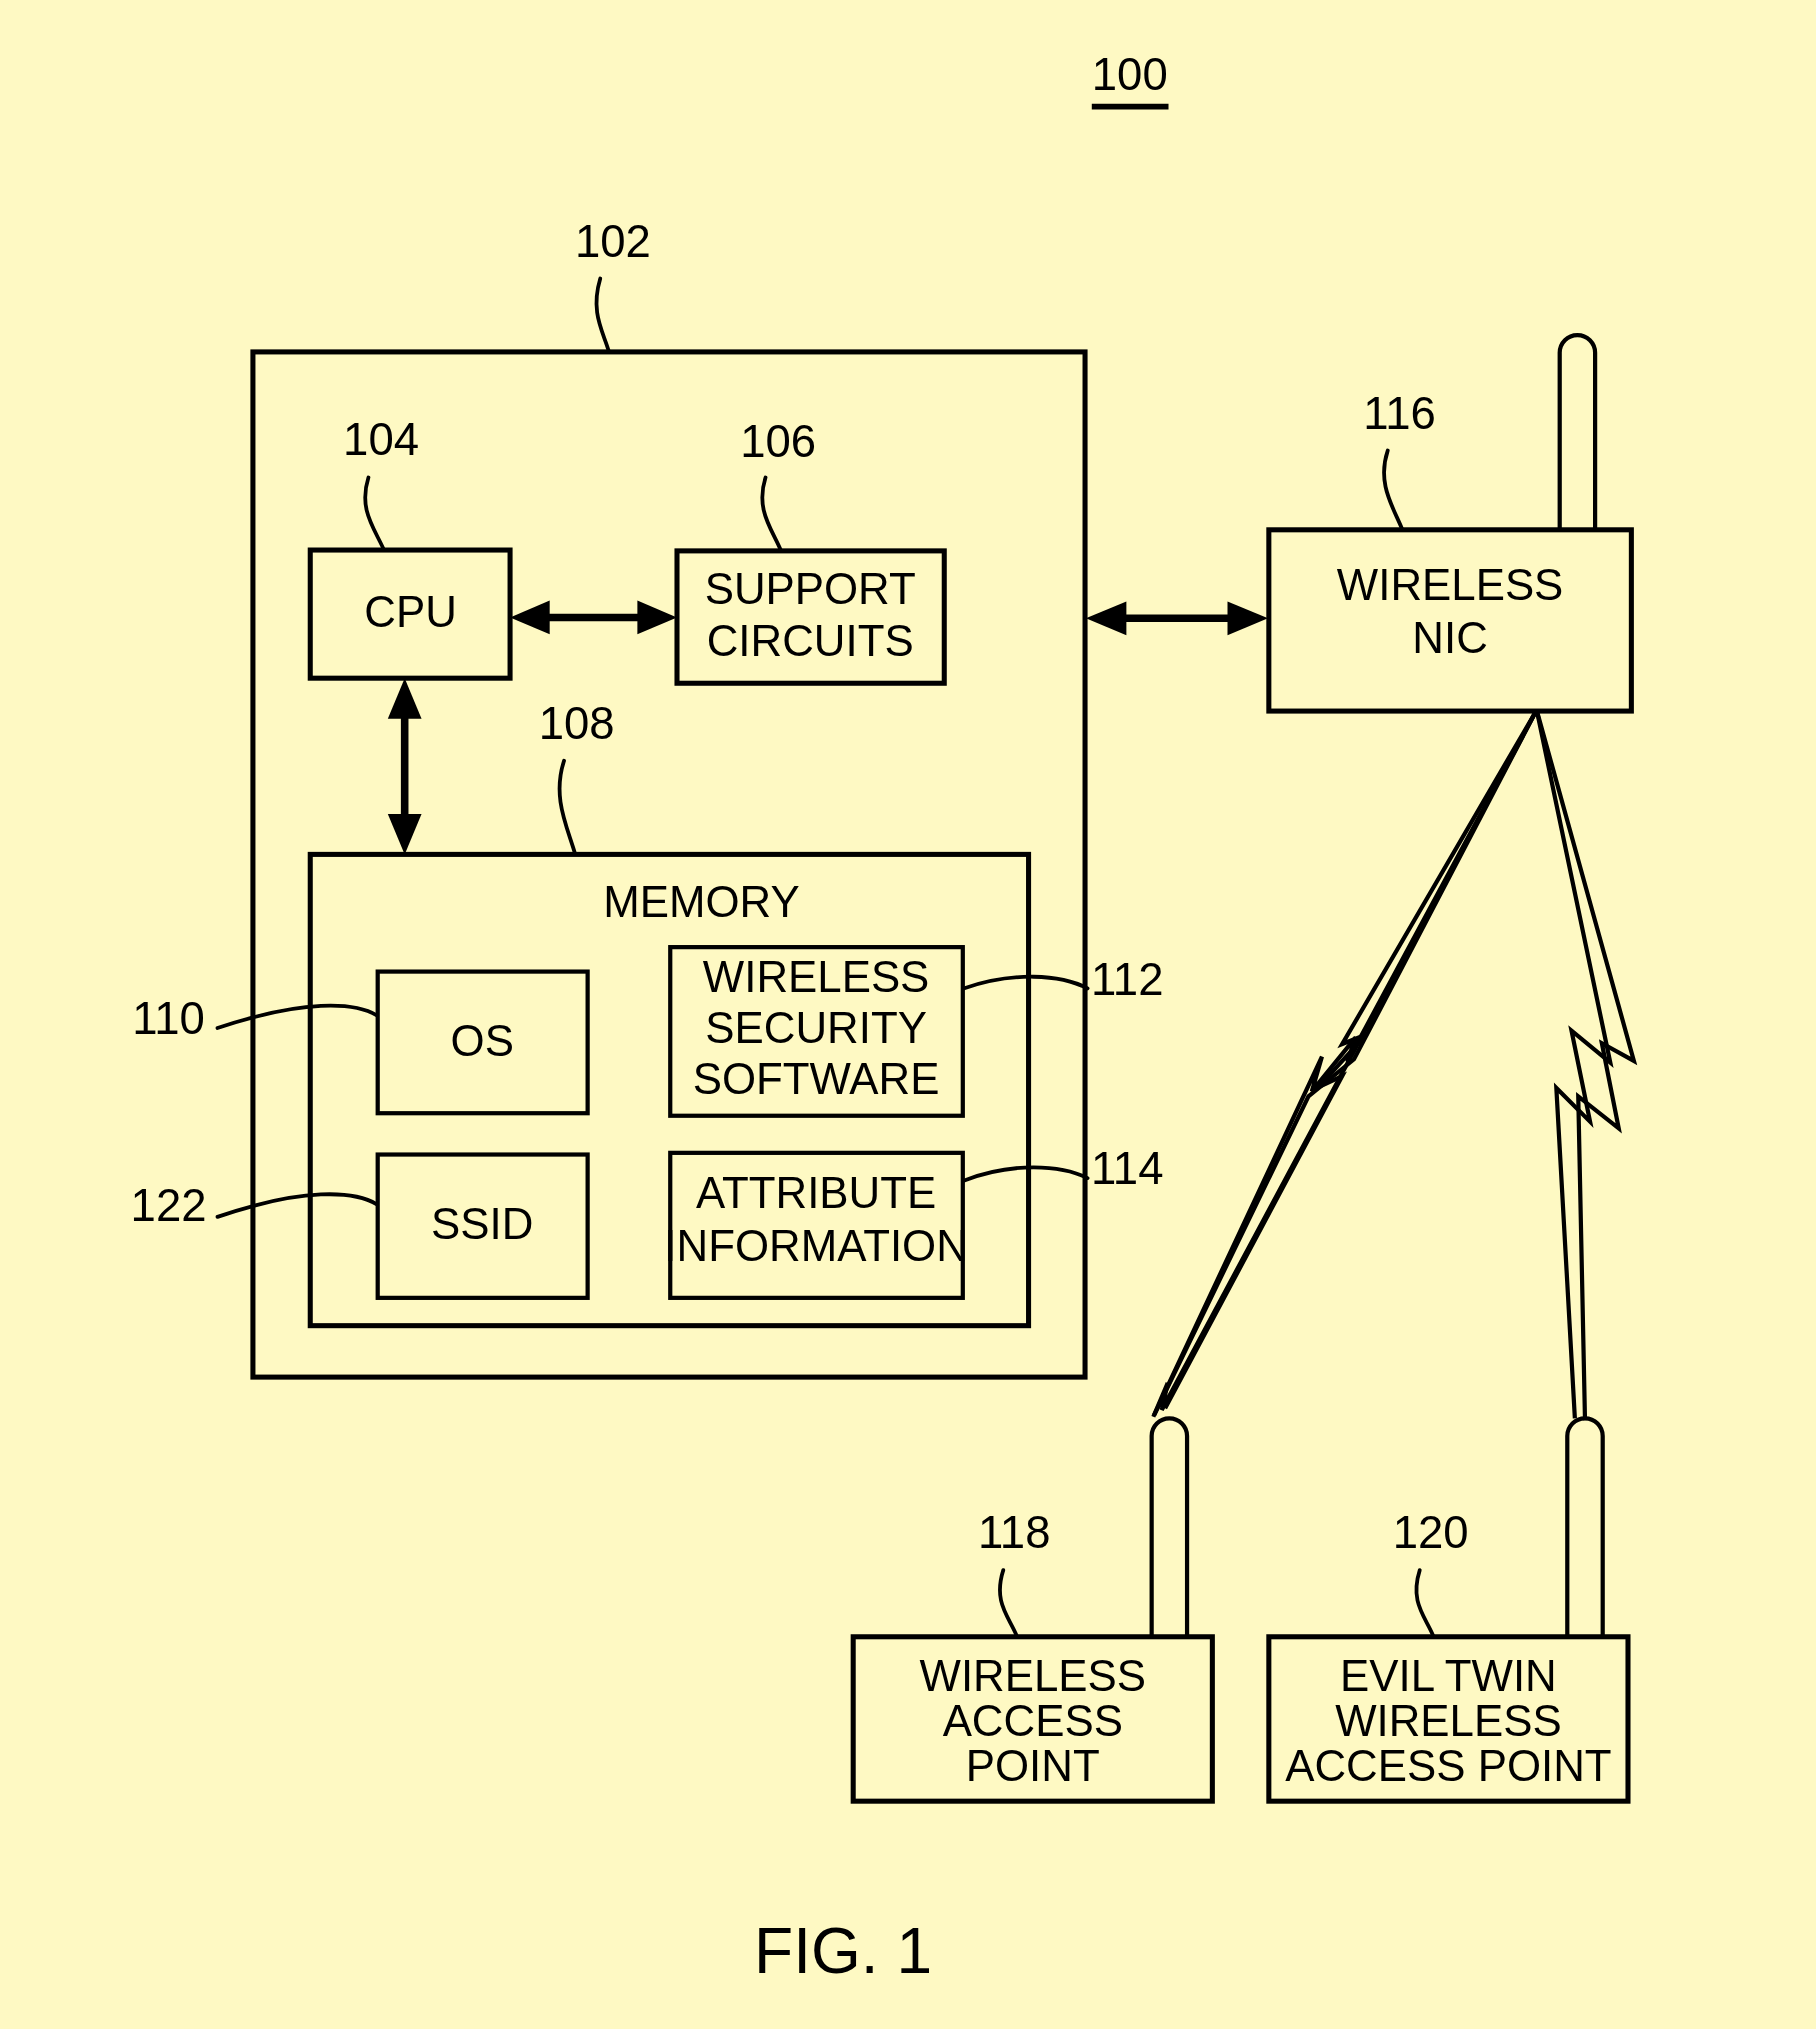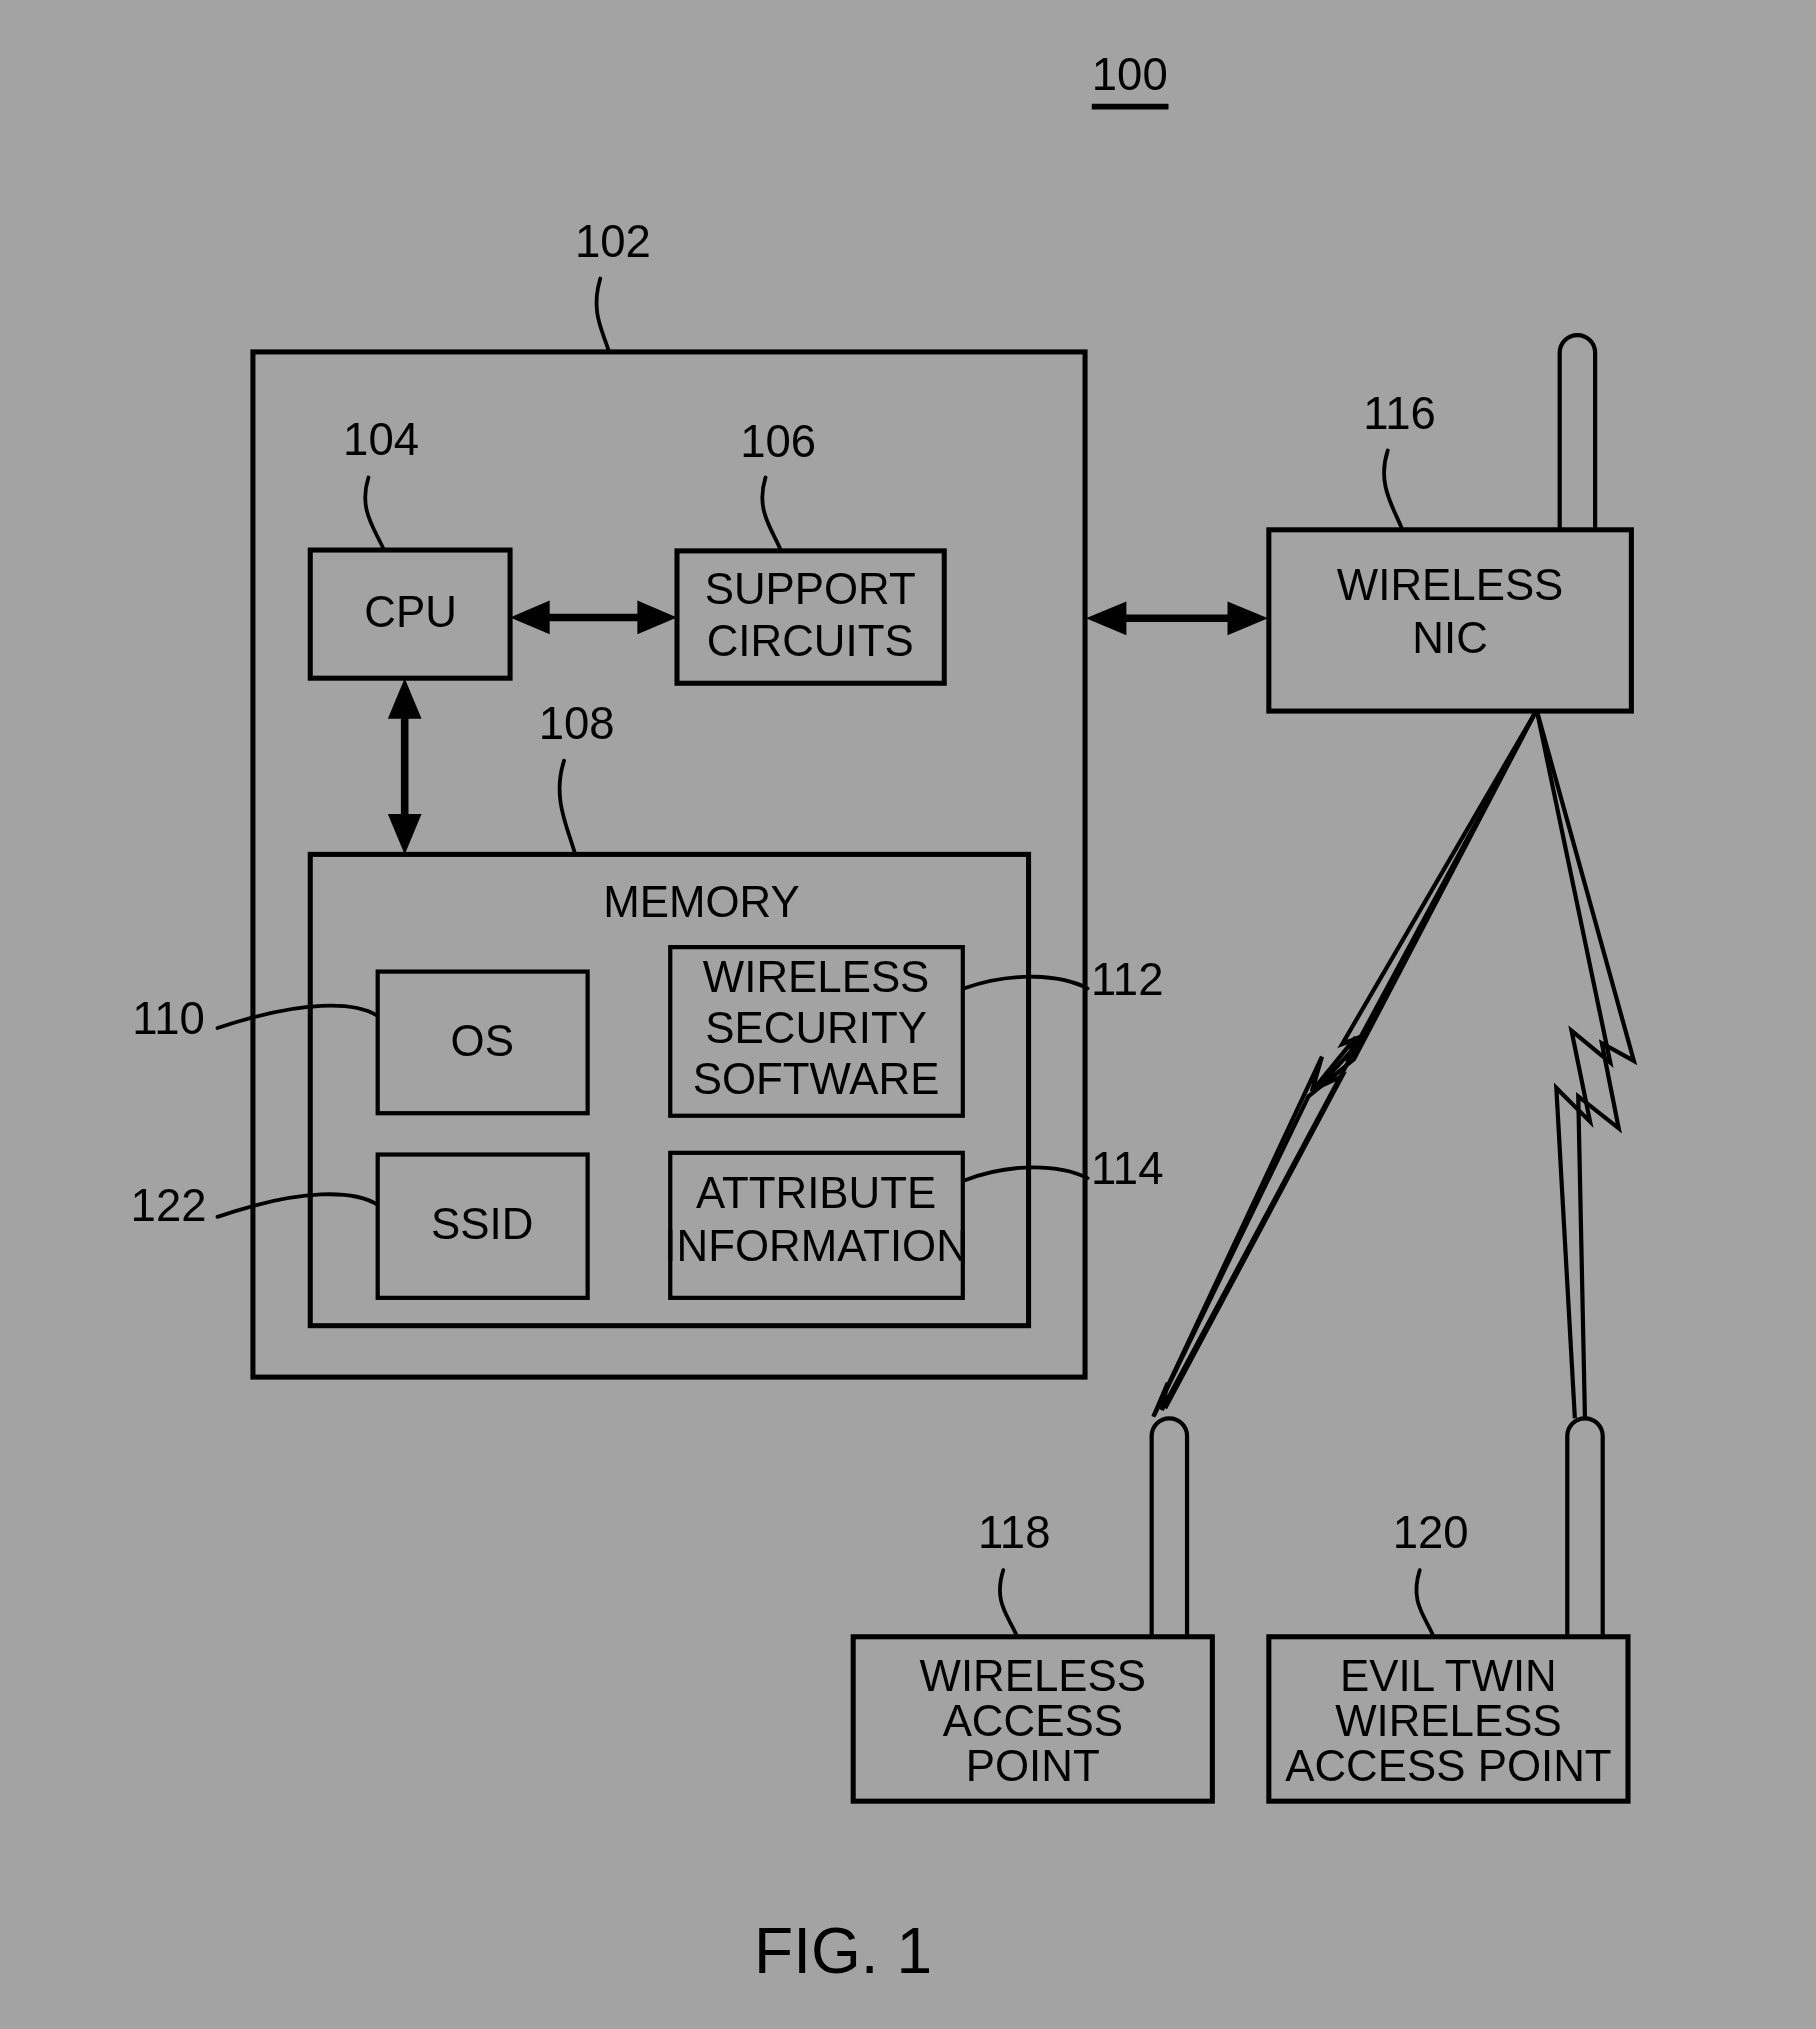--- a/index.html
+++ b/index.html
@@ -7,21 +7,21 @@
     padding: 0;
     background: #ffffff;
   }
   body {
     font-family: "Liberation Sans", sans-serif;
   }
   #figure-root {
     position: relative;
     width: 1816px;
     height: 2030px;
-    background: #a3a3a3;
+    background: #fef9c3;
     overflow: hidden;
   }
   svg#figure-svg {
     position: absolute;
     top: 0;
     left: 0;
     width: 1816px;
     height: 2030px;
   }
   .box-line {

